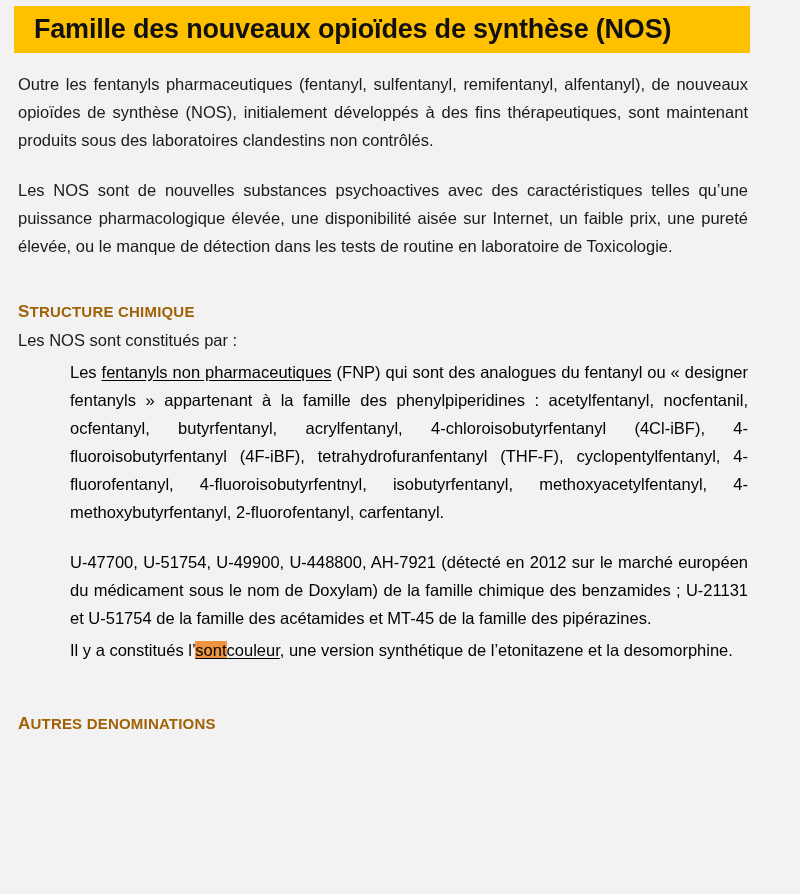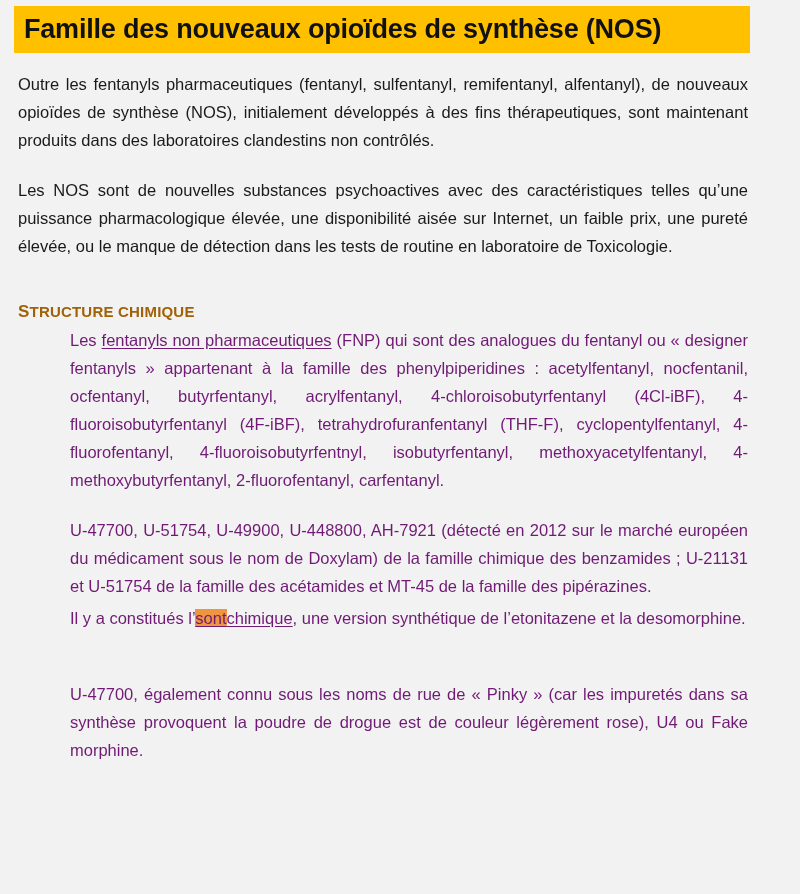--- a/index.html
+++ b/index.html
@@ -28,21 +28,21 @@
   .title-banner {
     position: absolute;
     left: 14px;
     top: 6px;
     width: 736px;
     height: 47px;
     background: #ffc000;
     display: flex;
     align-items: center;
     box-sizing: border-box;
-    padding-left: 10px;
+    padding-left: 20px;
   }
   .title-text {
     font-size: 27px;
     font-weight: bold;
     color: #111111;
     letter-spacing: -0.2px;
     line-height: 1;
     white-space: nowrap;
   }
 
@@ -64,21 +64,21 @@
   }
   p.body:last-child { margin-bottom: 0; }
 
   p.indent {
     margin: 0 0 22px 0;
     padding-left: 52px;
     font-size: 16.5px;
     line-height: 28px;
     text-align: justify;
     text-justify: inter-word;
-    color: #701a75;
+    color: #000000;
   }
 
   p.tight {
     margin-bottom: 4px;
   }
 
   
   .section-head {
     margin: 0 0 2px 0;
     font-size: 15px;
@@ -108,40 +108,43 @@
 <body>
 
 <div class="page">
 
   <div class="title-banner">
     <span class="title-text">Famille des nouveaux opioïdes de synthèse (NOS)</span>
   </div>
 
   <div class="content">
 
-    <p class="body">Outre les fentanyls pharmaceutiques (fentanyl, sulfentanyl, remifentanyl, alfentanyl), de nouveaux opioïdes de synthèse (NOS), initialement développés à des fins thérapeutiques, sont maintenant produits dans des laboratoires clandestins non contrôlés.</p>
+    <p class="body">Outre les fentanyls pharmaceutiques (fentanyl, sulfentanyl, remifentanyl, alfentanyl), de nouveaux opioïdes de synthèse (NOS), initialement développés à des fins thérapeutiques, sont maintenant produits sous des laboratoires clandestins non contrôlés.</p>
 
     <p class="body">Les NOS sont de nouvelles substances psychoactives avec des caractéristiques telles qu’une puissance pharmacologique élevée, une disponibilité aisée sur Internet, un faible prix, une pureté élevée, ou le manque de détection dans les tests de routine en laboratoire de Toxicologie.</p>
 
     <div class="spacer-sm"></div>
 
     <div class="section-head">
       <span class="cap">S</span><span>TRUCTURE CHIMIQUE</span>
     </div>
 
+    <p class="body tight">Les NOS sont constitués par :</p>
 
     <p class="indent">
       <span>Les </span><u class="plain">fentanyls non pharmaceutiques</u><span> (FNP) qui sont des analogues du fentanyl ou « designer fentanyls » appartenant à la famille des phenylpiperidines : acetylfentanyl, nocfentanil, ocfentanyl, butyrfentanyl, acrylfentanyl, 4-chloroisobutyrfentanyl (4Cl-iBF), 4-fluoroisobutyrfentanyl (4F-iBF), tetrahydrofuranfentanyl (THF-F), cyclopentylfentanyl, 4-fluorofentanyl, 4-fluoroisobutyrfentnyl, isobutyrfentanyl, methoxyacetylfentanyl, 4-methoxybutyrfentanyl, 2-fluorofentanyl, carfentanyl.</span>
     </p>
 
     <p class="indent tight">U-47700, U-51754, U-49900, U-448800, AH-7921 (détecté en 2012 sur le marché européen du médicament sous le nom de Doxylam) de la famille chimique des benzamides ; U-21131 et U-51754 de la famille des acétamides et MT-45 de la famille des pipérazines.</p>
 
     <p class="indent">
-      <span>Il y a constitués l’</span><u class="plain"><span class="hl">sont</span><span>chimique</span></u><span>, une version synthétique de l’etonitazene et la desomorphine.</span>
+      <span>Il y a constitués l’</span><u class="plain"><span class="hl">sont</span><span>couleur</span></u><span>, une version synthétique de l’etonitazene et la desomorphine.</span>
     </p>
 
     <div class="spacer-md"></div>
 
+    <div class="section-head">
+      <span class="cap">A</span><span>UTRES DENOMINATIONS</span>
+    </div>
 
-    <p class="indent">U-47700, également connu sous les noms de rue de « Pinky » (car les impuretés dans sa synthèse provoquent la poudre de drogue est de couleur légèrement rose), U4 ou Fake morphine.</p>
 
   </div>
 </div>
 
 </body></html>

